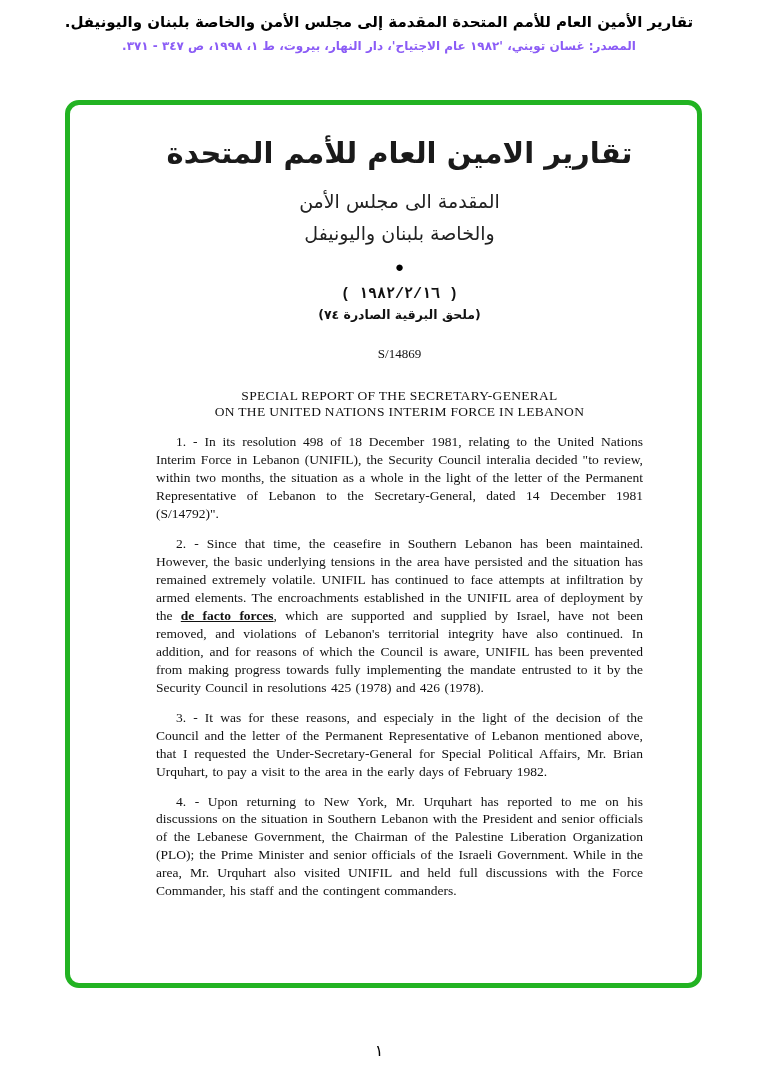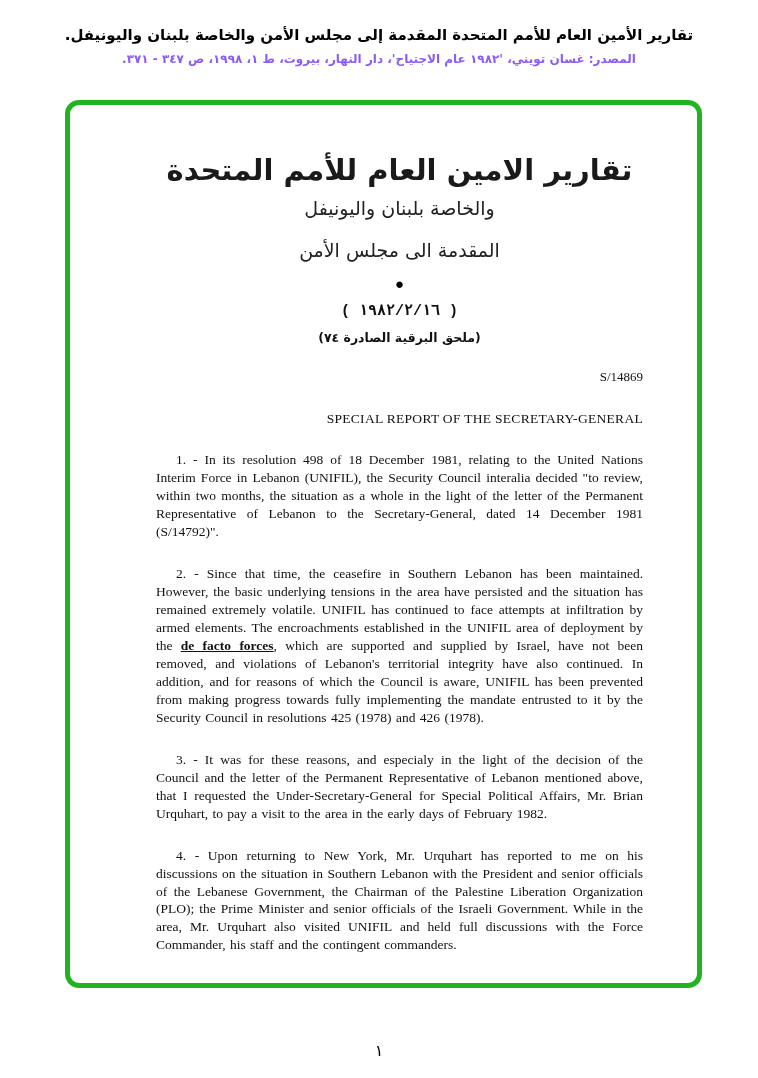--- a/index.html
+++ b/index.html
@@ -15,21 +15,21 @@
     font-family: "Liberation Serif", serif;
     color: #111111;
     overflow: hidden;
   }
 
   
   .top-header {
     direction: rtl;
     text-align: center;
     font-family: "DejaVu Sans", sans-serif;
-    padding-top: 25px;
+    padding-top: 12px;
   }
   .top-header .title-line {
     font-size: 15px;
     font-weight: bold;
     color: #000000;
     line-height: 1.4;
   }
   .top-header .source-line {
     font-size: 12px;
     font-weight: bold;
@@ -45,21 +45,21 @@
     left: 65px;
     width: 637px;
     height: 888px;
     border: 5px solid #22b322;
     border-radius: 14px;
     background: #ffffff;
     box-sizing: border-box;
     overflow: hidden;
   }
   .scan-content {
-    padding: 38px 54px 20px 86px;
+    padding: 21px 54px 20px 86px;
   }
 
   .ar-title {
     direction: rtl;
     text-align: center;
     font-family: "DejaVu Sans", sans-serif;
     font-size: 29px;
     font-weight: bold;
     color: #1a1a1a;
     margin-top: 10px;
@@ -100,46 +100,46 @@
     color: #111111;
     margin-top: 9px;
   }
   .ar-attachment {
     direction: rtl;
     text-align: center;
     font-family: "DejaVu Sans", sans-serif;
     font-size: 12.5px;
     font-weight: bold;
     color: #111111;
-    margin-top: 10px;
+    margin-top: 4px;
   }
 
   .doc-ref {
     margin-top: 24px;
-    text-align: right;
+    text-align: center;
     font-size: 13px;
     line-height: 1.2;
     color: #111111;
   }
 
   .en-title {
-    text-align: right;
+    text-align: center;
     font-size: 13.5px;
     letter-spacing: 0.3px;
     line-height: 1.25;
     color: #111111;
     margin-top: 26px;
   }
 
   .body-text p {
     font-size: 13.5px;
     line-height: 1.33;
     text-align: justify;
     text-indent: 20px;
-    margin: 24px 0 0 0;
+    margin: 12px 0 0 0;
     color: #111111;
     word-spacing: 1px;
   }
   .body-text .bold-seg {
     font-weight: bold;
     text-decoration: underline;
   }
 
   
   .footer-pagenum {
@@ -161,37 +161,38 @@
   <div class="top-header">
     <div class="title-line" lang="ar" dir="rtl">تقارير الأمين العام للأمم المتحدة المقدمة إلى مجلس الأمن والخاصة بلبنان واليونيفل.</div>
     <div class="source-line" lang="ar" dir="rtl">المصدر: غسان تويني، '١٩٨٢ عام الاجتياح'، دار النهار، بيروت، ط ١، ١٩٩٨، ص ٣٤٧ - ٣٧١.</div>
   </div>
 
   <div class="scan-box">
     <div class="scan-content">
 
       <div class="ar-title" lang="ar">تقارير الامين العام للأمم المتحدة</div>
 
+      <div class="ar-sub first" lang="ar">المقدمة الى مجلس الأمن</div>
+
       <div class="ar-sub second" lang="ar">والخاصة بلبنان واليونيفل</div>
-
-      <div class="ar-sub first" lang="ar">المقدمة الى مجلس الأمن</div>
 
       <div class="bullet">●</div>
 
 
       <div class="ar-report-date" lang="ar">( ١٩٨٢/٢/١٦ )</div>
 
       <div class="ar-attachment" lang="ar">(ملحق البرقية الصادرة ٧٤)</div>
 
       <div class="doc-ref">
         <div>S/14869</div>
       </div>
 
       <div class="en-title">
         <div>SPECIAL REPORT OF THE SECRETARY-GENERAL</div>
+        <div>ON THE UNITED NATIONS INTERIM FORCE IN LEBANON</div>
       </div>
 
       <div class="body-text">
         <p>1. - In its resolution 498 of 18 December 1981, relating to the United Nations Interim Force in Lebanon (UNIFIL), the Security Council interalia decided "to review, within two months, the situation as a whole in the light of the letter of the Permanent Representative of Lebanon to the Secretary-General, dated 14 December 1981 (S/14792)".</p>
 
         <p><span>2. - Since that time, the ceasefire in Southern Lebanon has been maintained. However, the basic underlying tensions in the area have persisted and the situation has remained extremely volatile. UNIFIL has continued  to face attempts at infiltration by armed elements. The encroachments established in the UNIFIL area of deployment by the </span><span class="bold-seg">de facto forces</span><span>, which are supported and supplied by Israel, have not been removed, and violations of Lebanon's territorial integrity have also continued. In addition, and for reasons of which the Council is aware, UNIFIL has been prevented from making progress towards fully implementing the mandate entrusted to it by the Security Council in resolutions 425 (1978) and 426 (1978).</span></p>
 
         <p>3. - It was for these reasons, and especialy in the light of the decision of the Council and the letter of the Permanent Representative of Lebanon mentioned above, that I requested the Under-Secretary-General for Special Political Affairs, Mr. Brian Urquhart, to pay a visit to the area in the early days of February 1982.</p>
 
         <p>4. - Upon returning to New York, Mr. Urquhart has reported to me on his discussions on the situation in Southern Lebanon with the President and senior officials of the Lebanese Government, the Chairman of the Palestine Liberation Organization (PLO); the Prime Minister and senior officials of the Israeli Government. While in the area, Mr. Urquhart also visited UNIFIL and held full discussions with the Force Commander, his staff and the contingent commanders.</p>

